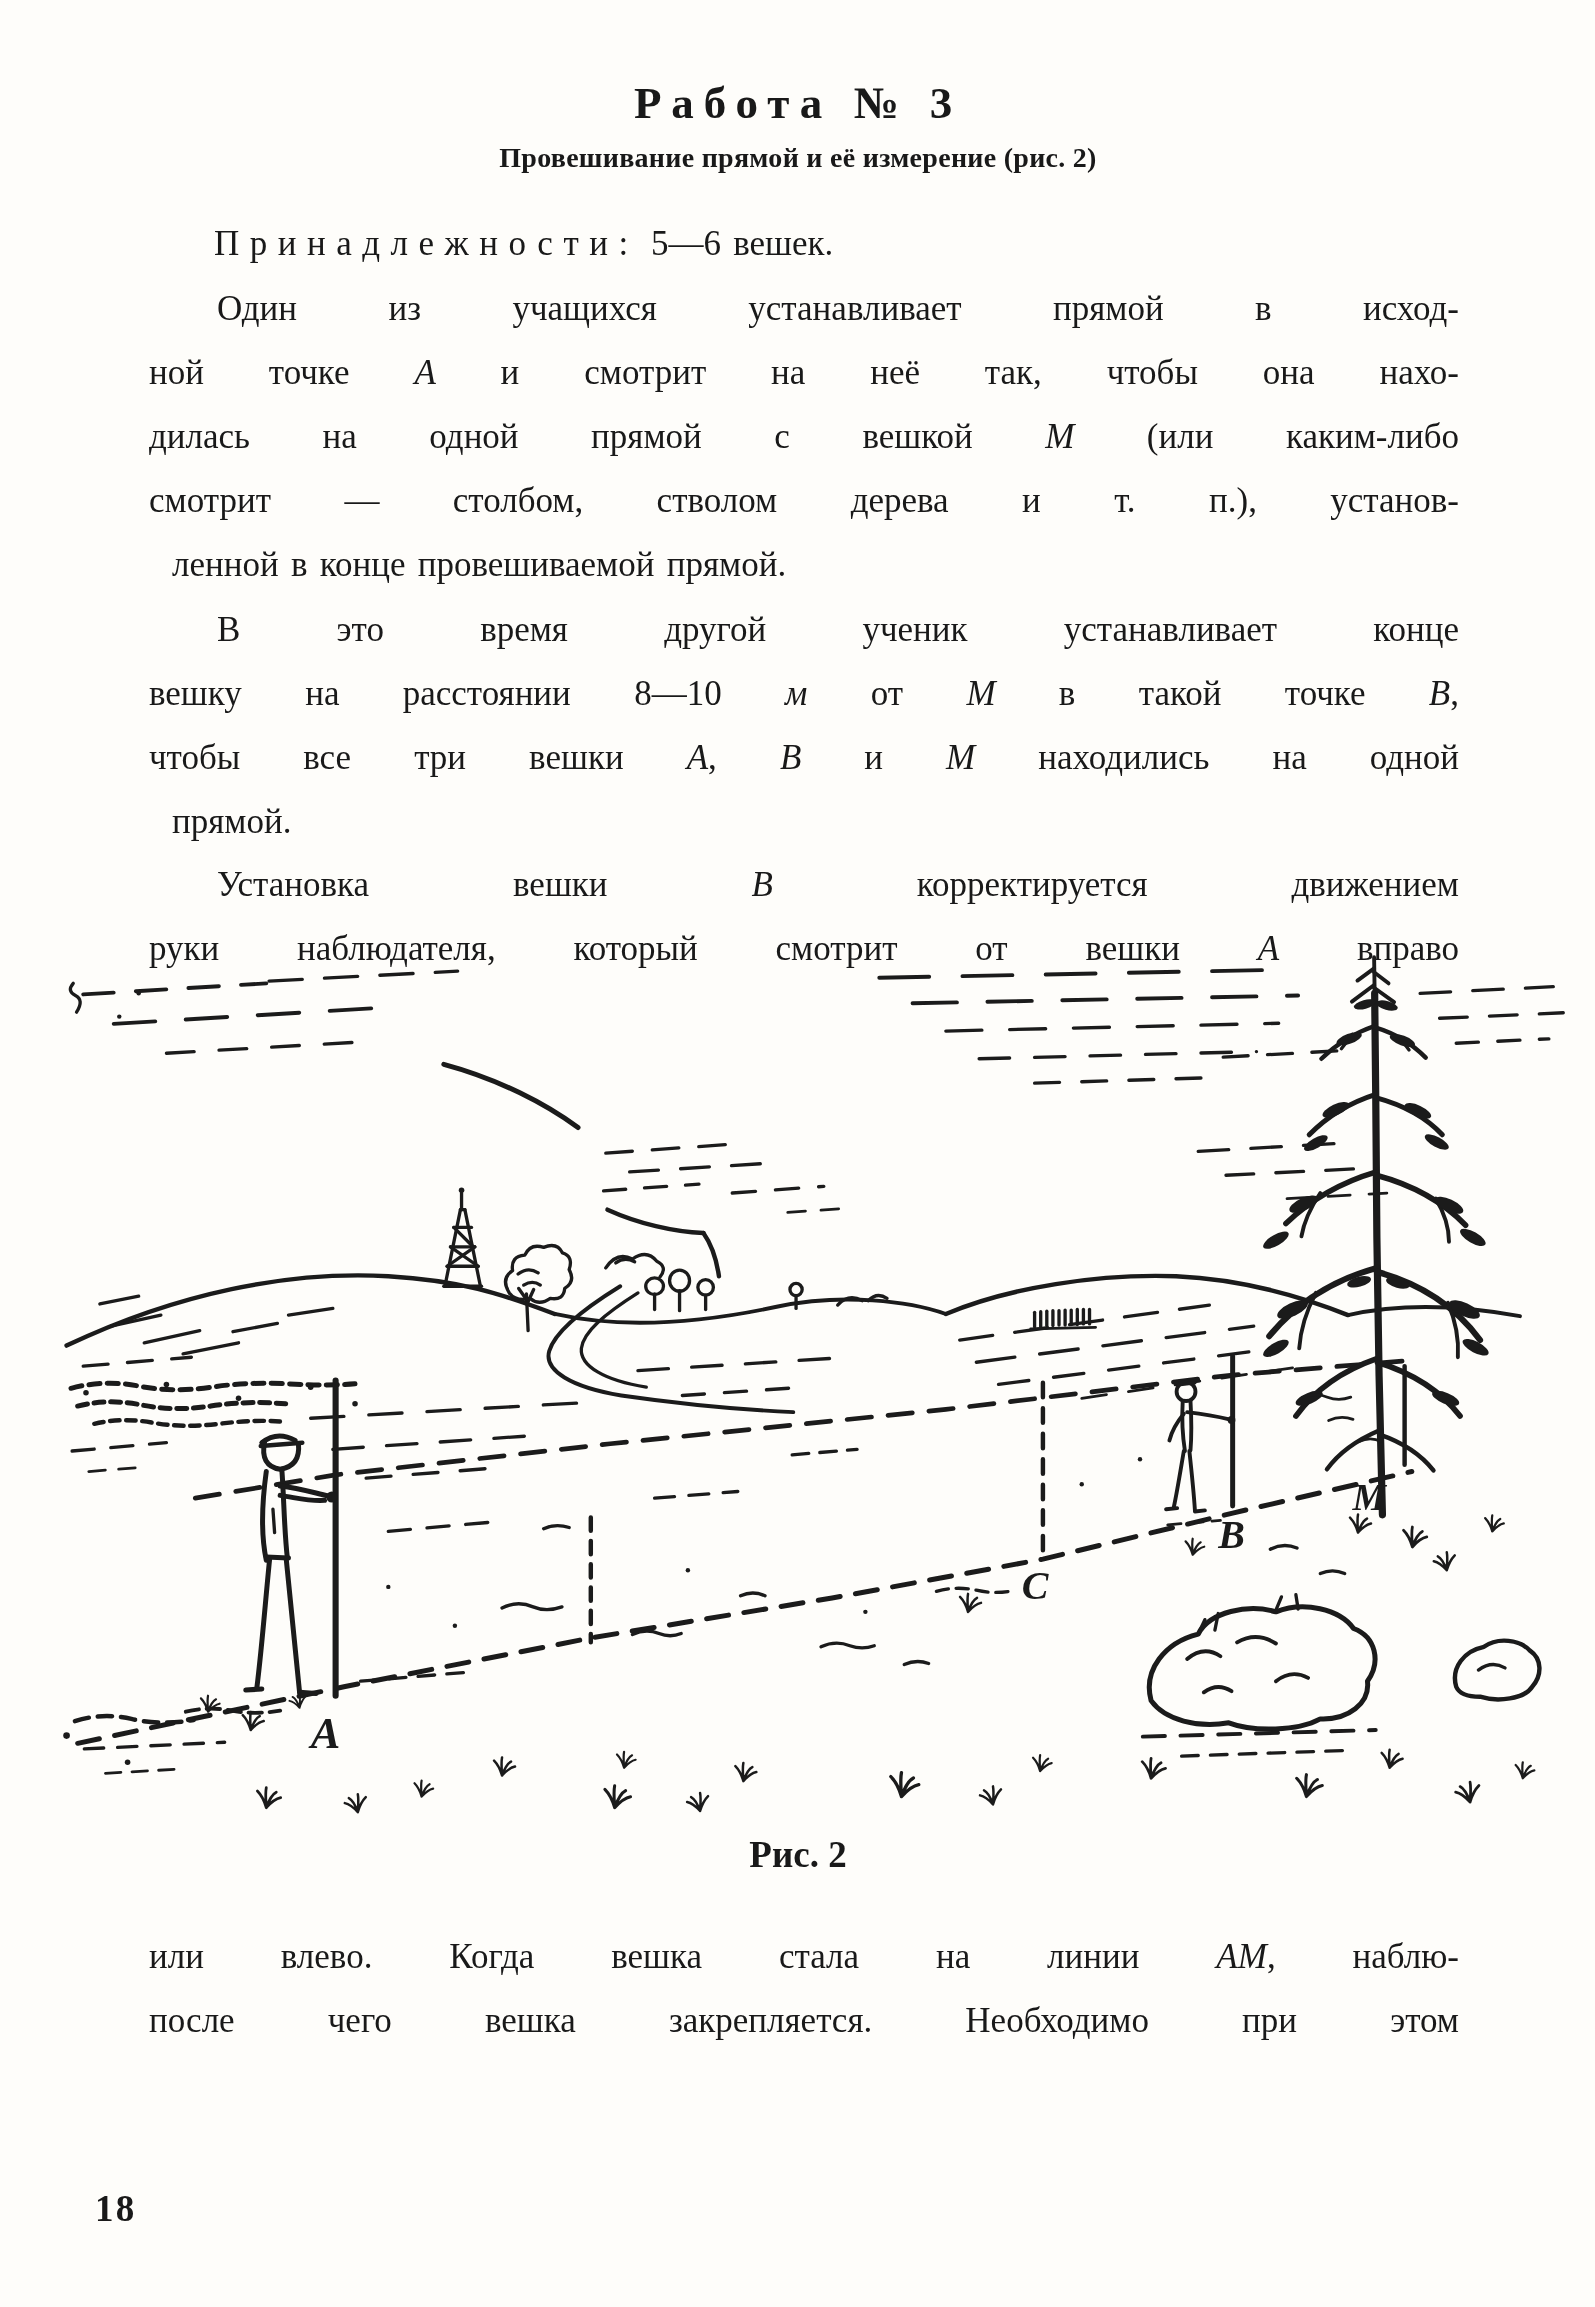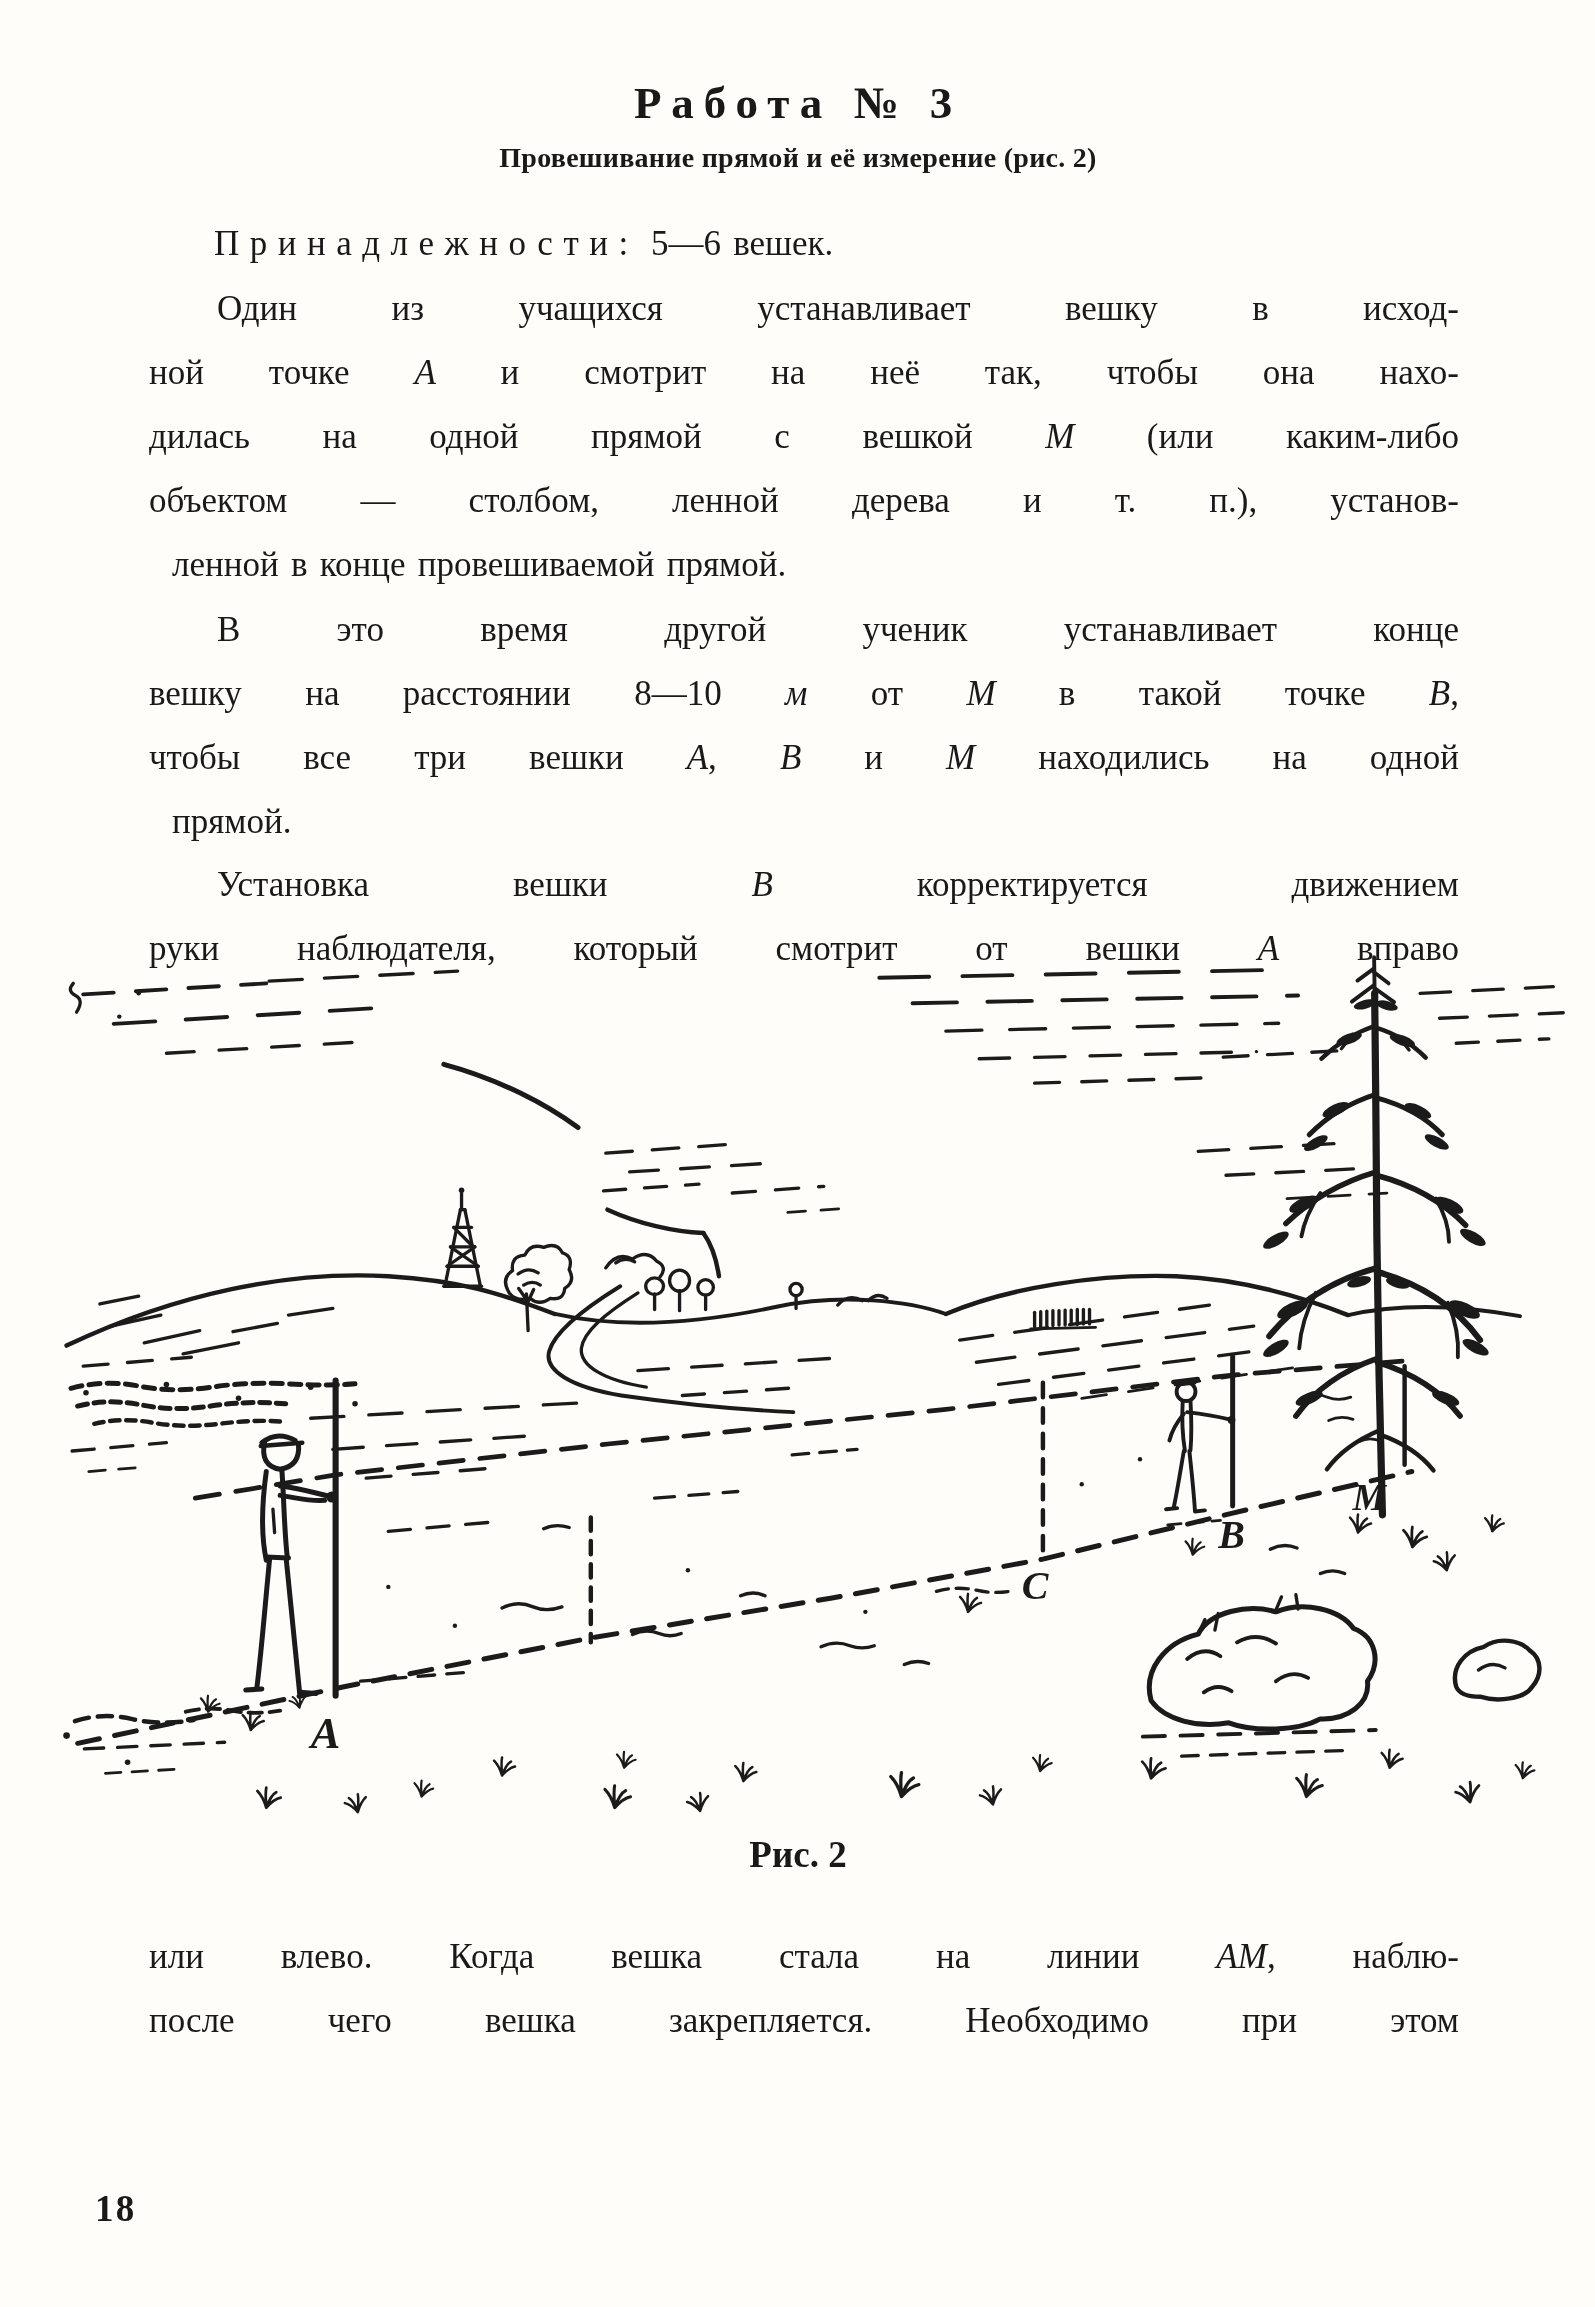--- a/index.html
+++ b/index.html
@@ -54,24 +54,24 @@
 
   <div class="title">Работа № 3</div>
   <div class="subtitle">Провешивание прямой и её измерение (рис. 2)</div>
 
   <div class="col acc">
     <span style="display:inline-block;width:65px;"></span><span class="sperren">Принадлежности:</span>
     <span>5—6 вешек.</span>
   </div>
 
   <div class="col p1">
-    <div class="tline ind">Один из учащихся устанавливает вешку в исход-</div>
+    <div class="tline ind">Один из учащихся устанавливает прямой в исход-</div>
     <div class="tline">ной точке <em>А</em> и смотрит на неё так, чтобы она нахо-</div>
     <div class="tline">дилась на одной прямой с вешкой <em>М</em> (или каким-либо</div>
-    <div class="tline">объектом — столбом, ленной дерева и т. п.), установ-</div>
+    <div class="tline">смотрит — столбом, стволом дерева и т. п.), установ-</div>
     <div class="tline last">ленной в конце провешиваемой прямой.</div>
   </div>
 
   <div class="col p2">
     <div class="tline ind">В это время другой ученик устанавливает конце</div>
     <div class="tline">вешку на расстоянии 8—10 <em>м</em> от <em>М</em> в такой точке <em>В</em>,</div>
     <div class="tline">чтобы все три вешки <em>А</em>, <em>В</em> и <em>М</em> находились на одной</div>
     <div class="tline last">прямой.</div>
   </div>
 

